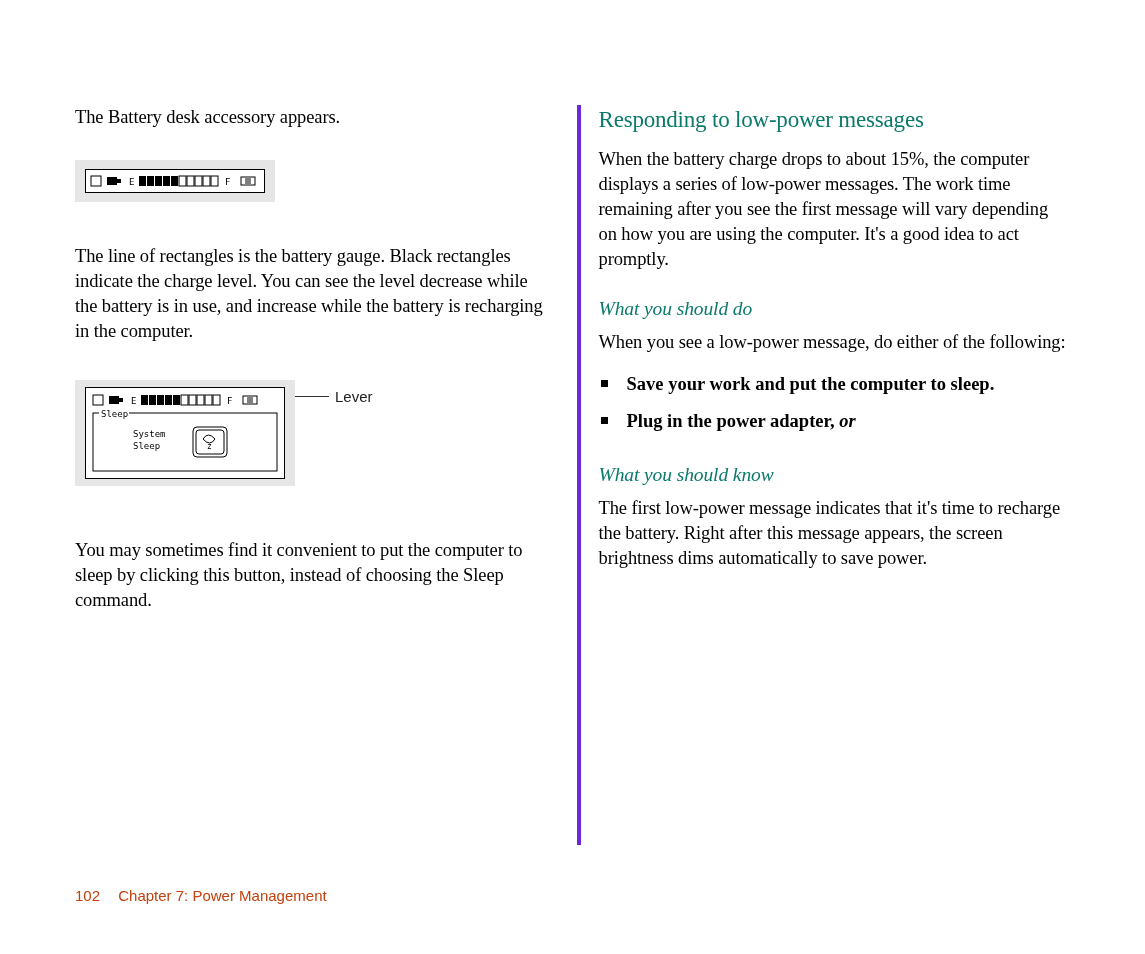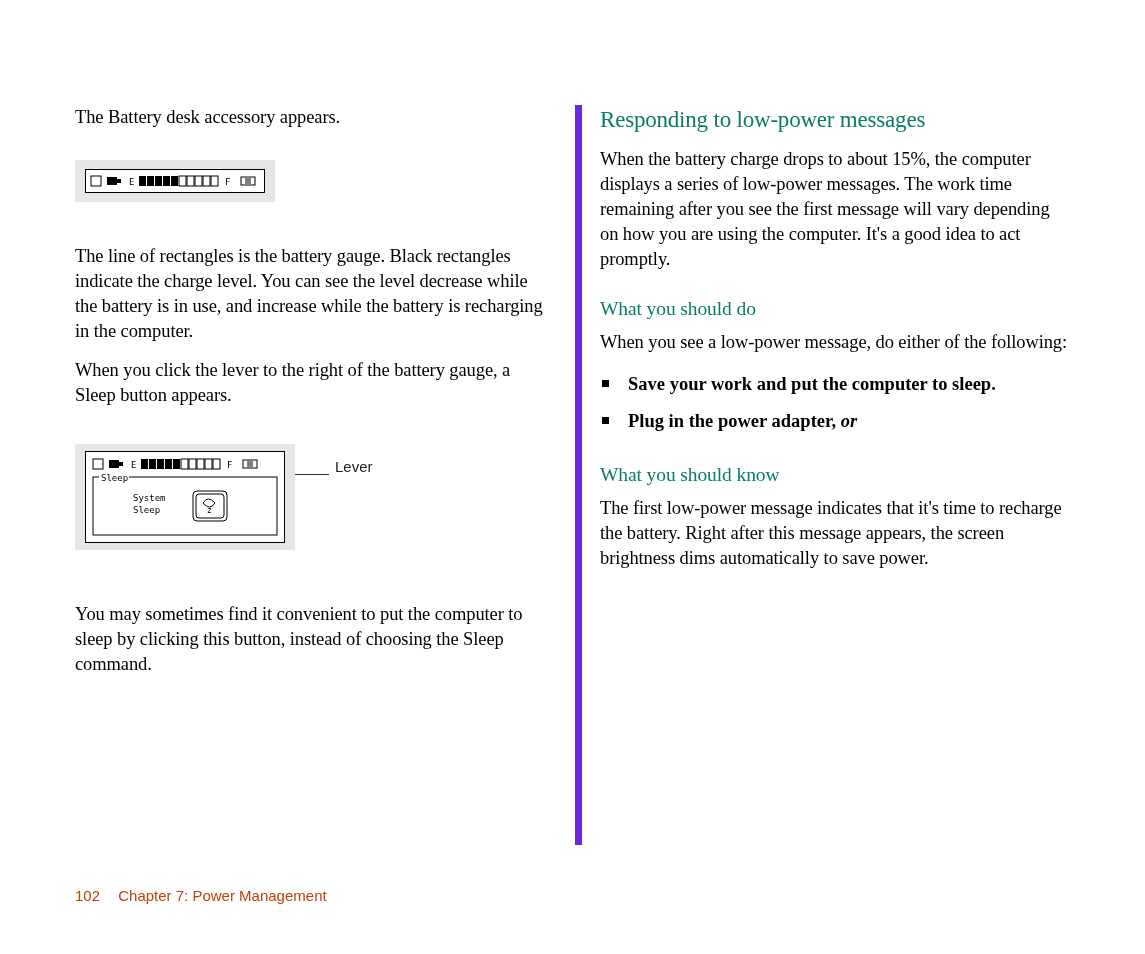--- a/index.html
+++ b/index.html
@@ -21,21 +21,21 @@
     gap: 0;
   }
   .col {
     flex: 1;
   }
   .col-left {
     padding-right: 30px;
   }
   .col-right {
     padding-left: 18px;
-    border-left: 7px solid #6d28d9;
+    border-left: 4px solid #6d28d9;
     min-height: 740px;
   }
   p {
     font-size: 18.5px;
     line-height: 1.35;
     margin: 0 0 14px 0;
     letter-spacing: -0.1px;
   }
   h2.section {
     font-size: 23px;
@@ -44,20 +44,21 @@
     color: #0a7a6a;
     margin: 0 0 12px 0;
     letter-spacing: -0.2px;
   }
   h3.sub {
     font-size: 19.5px;
     font-weight: 400;
     color: #0a7a6a;
     margin: 26px 0 10px 0;
     letter-spacing: -0.1px;
+    font-style: italic;
   }
   ul.bullets {
     list-style: none;
     padding: 0;
     margin: 8px 0 12px 0;
   }
   ul.bullets li {
     position: relative;
     padding-left: 28px;
     font-size: 18.5px;
@@ -97,22 +98,22 @@
     height: 106px;
     background: #e6e6e6;
     display: flex;
     align-items: center;
     justify-content: center;
     padding: 6px;
     box-sizing: border-box;
   }
   .lever-callout {
     display: flex;
-    align-items: flex-end;
-    margin-top: 14px;
+    align-items: center;
+    margin-top: 8px;
   }
   .lever-line {
     width: 34px;
     height: 1px;
     background: #333;
   }
   .lever-text {
     font-size: 15px;
     margin-left: 6px;
     font-family: Helvetica, Arial, sans-serif;
@@ -165,21 +166,20 @@
           <text x="140" y="16" font-family="Geneva, monospace" font-size="9">F</text>
 
           <rect x="156" y="8" width="14" height="8" fill="#fff" stroke="#000"></rect>
           <line x1="160" y1="10" x2="166" y2="10" stroke="#000"></line>
           <line x1="160" y1="12" x2="166" y2="12" stroke="#000"></line>
           <line x1="160" y1="14" x2="166" y2="14" stroke="#000"></line>
         </svg>
       </div>
 
       <p>The line of rectangles is the battery gauge. Black rectangles indicate the charge level. You can see the level decrease while the battery is in use, and increase while the battery is recharging in the computer.</p>
-      <p>When you click the lever to the right of the battery gauge, a Sleep button appears.</p>
 
       <div class="fig2-wrap">
         <div class="fig2">
           <svg width="200" height="92" viewBox="0 0 200 92">
             <rect x="0.5" y="0.5" width="199" height="91" fill="#fff" stroke="#000"></rect>
 
             <rect x="8" y="8" width="10" height="10" fill="#fff" stroke="#000"></rect>
             <rect x="24" y="9" width="10" height="8" fill="#000"></rect>
             <rect x="34" y="11" width="4" height="4" fill="#000"></rect>
             <text x="46" y="17" font-family="Geneva, monospace" font-size="9">E</text>

